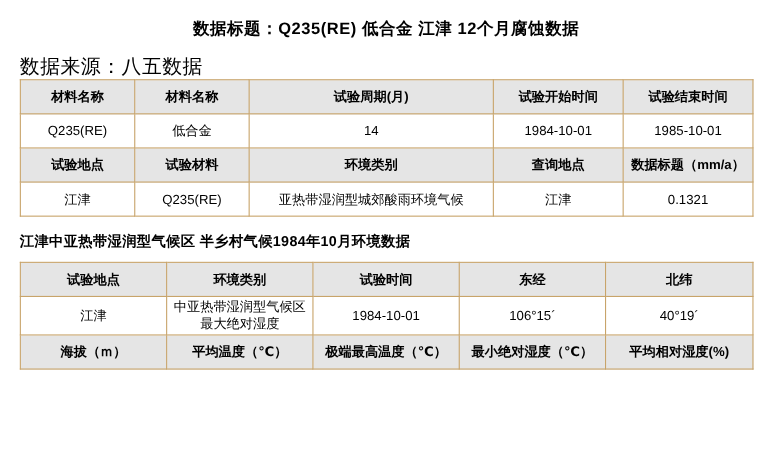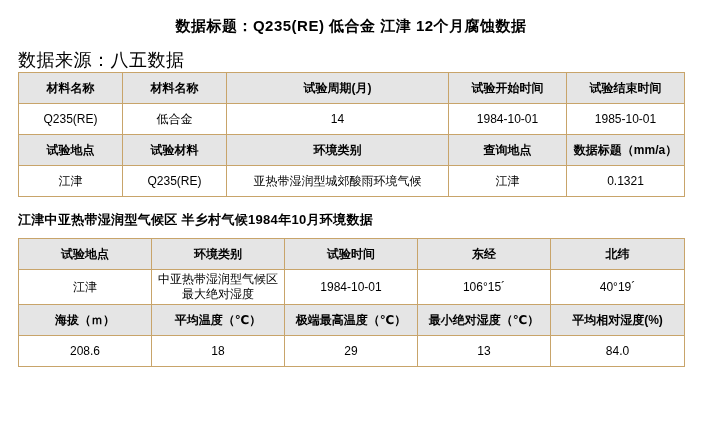--- a/index.html
+++ b/index.html
@@ -148,24 +148,17 @@
         <td>106°15´</td>
         <td>40°19´</td>
       </tr>
       <tr>
         <td class="hdr">海拔（ｍ）</td>
         <td class="hdr">平均温度（℃）</td>
         <td class="hdr">极端最高温度（℃）</td>
         <td class="hdr">最小绝对湿度（℃）</td>
         <td class="hdr">平均相对湿度(%)</td>
       </tr>
-      <tr>
-        <td>208.6</td>
-        <td>18</td>
-        <td>29</td>
-        <td>13</td>
-        <td>84.0</td>
-      </tr>
 
     </tbody>
   </table>
 
 </div>
 
 </body></html>

